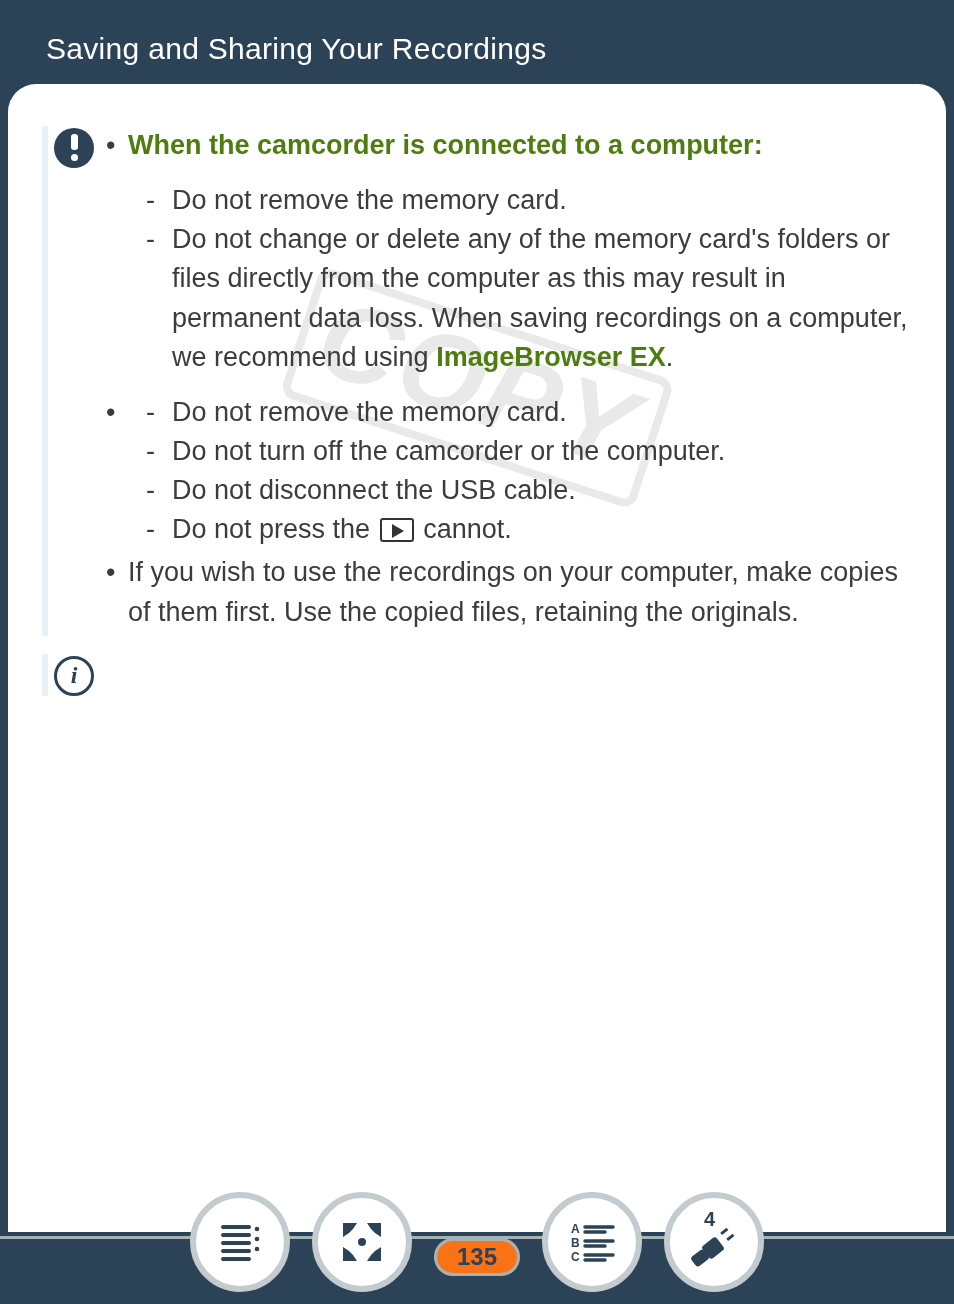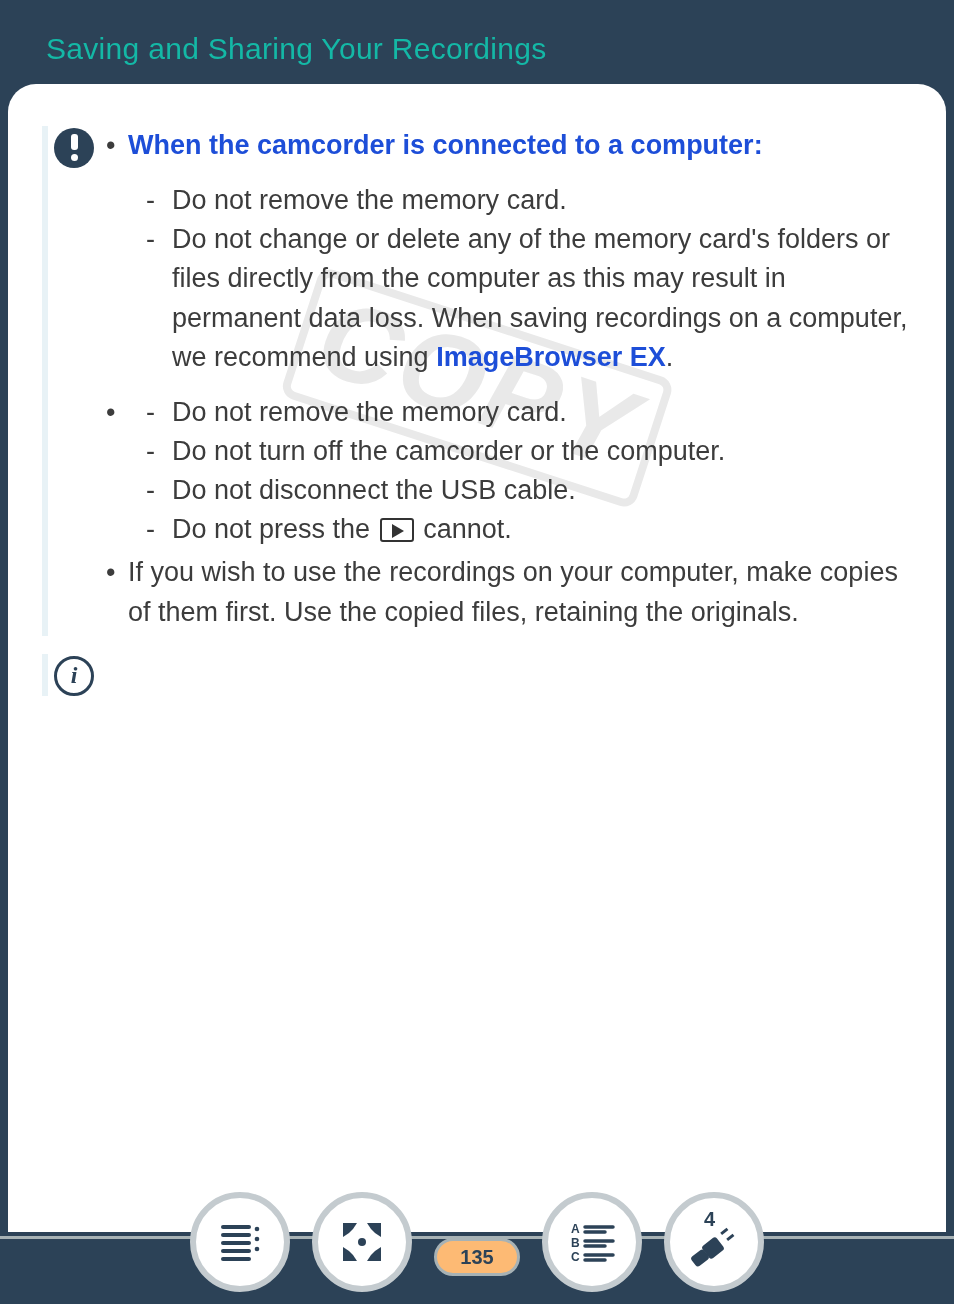--- a/index.html
+++ b/index.html
@@ -1,20 +1,20 @@
 <!DOCTYPE html>
 <html><head>
 <meta charset="utf-8">
 <style>
   * { box-sizing: border-box; margin: 0; padding: 0; }
   html, body { width: 954px; height: 1304px; font-family: Helvetica, Arial, sans-serif; }
   body { background: #2c4257; position: relative; overflow: hidden; }
 
   .header {
-    color: #14b8a6;
+    color: #ffffff;
     font-size: 30px;
     padding: 32px 0 18px 46px;
     letter-spacing: 0.3px;
   }
 
   .page-card {
     position: absolute;
     top: 84px;
     left: 8px;
     right: 8px;
@@ -61,21 +61,21 @@
     position: relative;
     padding-left: 44px;
     margin-bottom: 0;
   }
   .sublist li::before {
     content: "-";
     position: absolute;
     left: 18px;
     top: 0;
   }
-  .bold { font-weight: 600; color: #1d4ed8; }
+  .bold { font-weight: 600; color: #4d7c0f; }
 
   
   .ico-important {
     width: 40px; height: 40px;
     border-radius: 50%;
     background: #2c4257;
     position: relative;
     display: flex; align-items: center; justify-content: center;
   }
   .ico-important::before {
@@ -157,28 +157,28 @@
     bottom: 48px;
     height: 20px;
     border-top: 3px solid #a7b2b5;
     background: #2c4257;
   }
   .page-pill {
     position: absolute;
     left: 50%;
     bottom: 28px;
     transform: translateX(-50%);
-    background: #fdba74;
+    background: #f97316;
     border: 3px solid #a7b2b5;
     border-radius: 22px;
     width: 86px;
     height: 38px;
     display: flex; align-items: center; justify-content: center;
     color: #2c4257;
-    font-size: 20px;
+    font-size: 24px;
     font-weight: 600;
     z-index: 5;
   }
   .nav-btns {
     position: absolute;
     left: 50%;
     bottom: 12px;
     transform: translateX(-50%);
     display: flex;
     gap: 22px;

